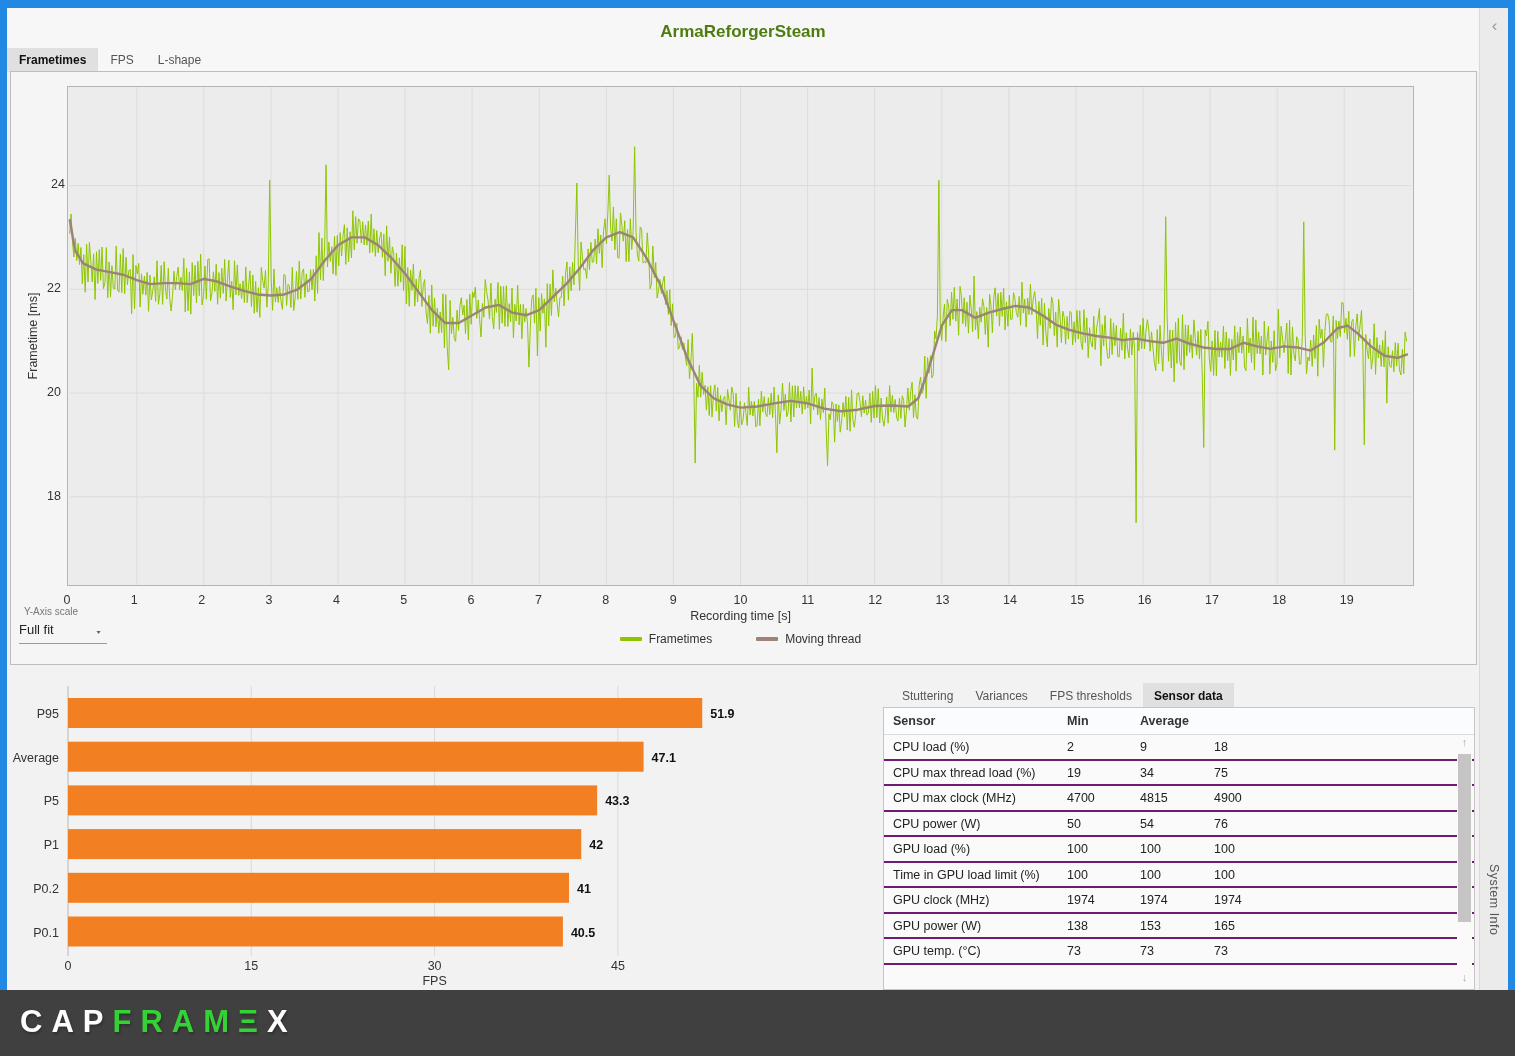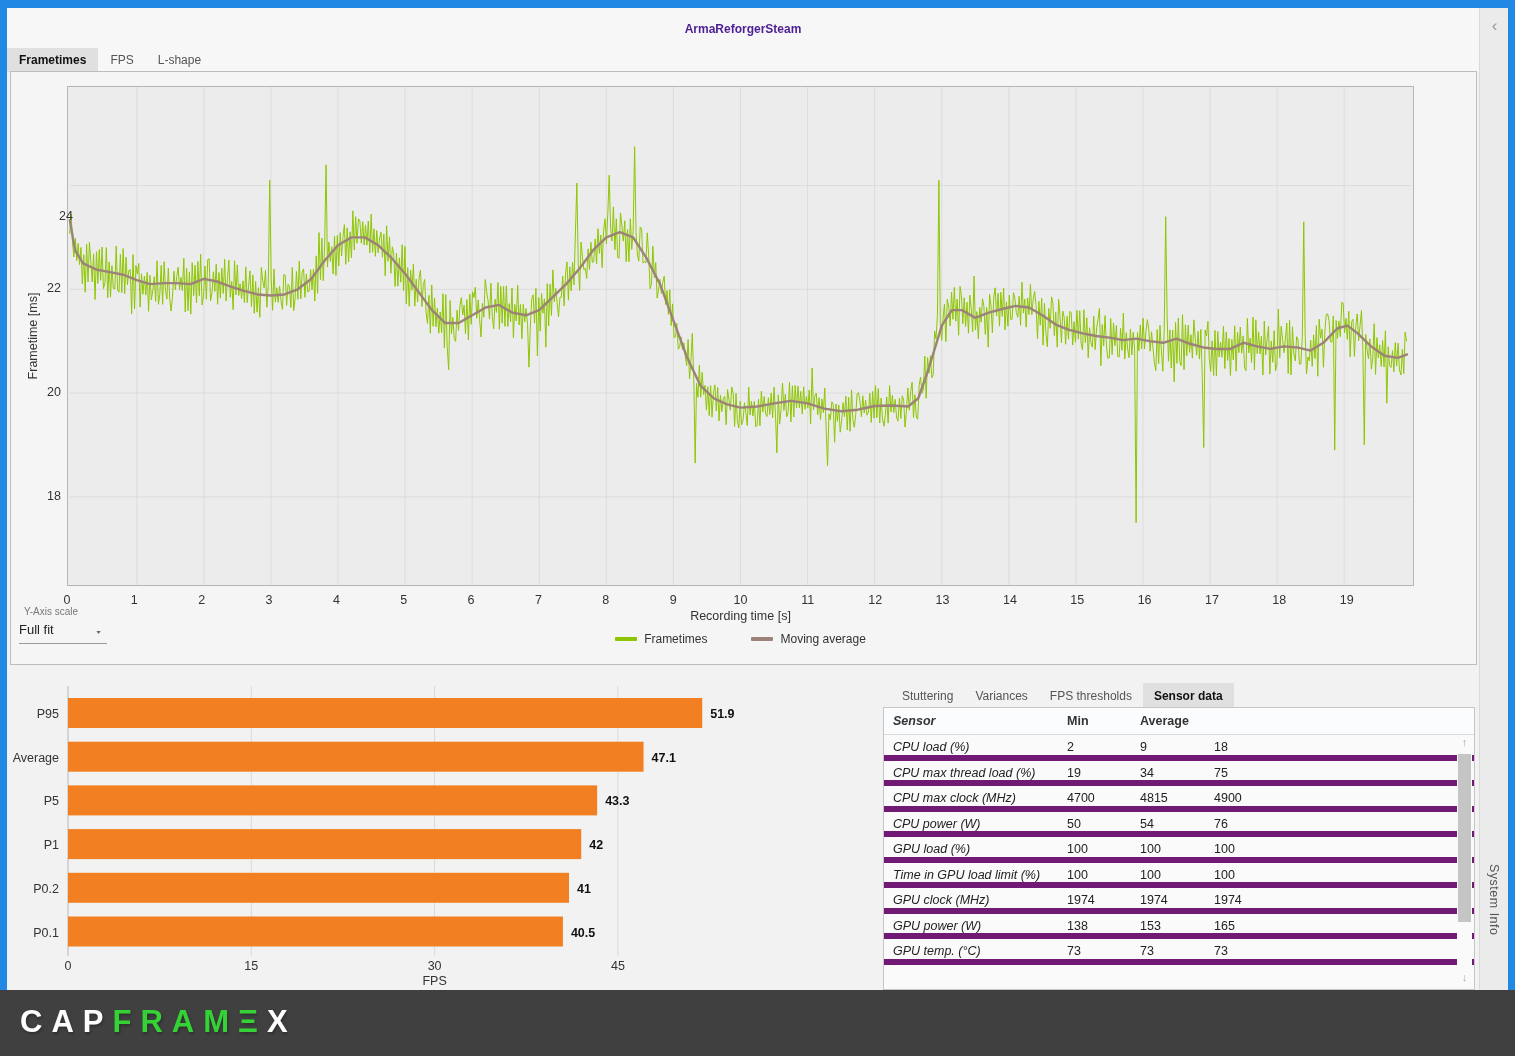--- a/index.html
+++ b/index.html
@@ -1,21 +1,21 @@
 <!DOCTYPE html>
 <html><head>
 <meta charset="utf-8">
 <style>
   * { margin:0; padding:0; box-sizing:border-box; }
   html,body { width:1515px; height:1056px; overflow:hidden; }
   body { font-family:"Liberation Sans", sans-serif; }
   .window { position:absolute; left:0; top:0; width:1515px; height:1056px; background:#2189e4; }
   .content { position:absolute; left:7px; top:8px; width:1472px; height:982px; background:#f2f2f2; }
   .titlebar { position:absolute; left:0; top:0; width:100%; height:64px; background:#f7f7f7; }
-  .title { position:absolute; left:0; top:14px; width:100%; text-align:center; font-size:12px; font-weight:bold; color:#4c1d95; }
+  .title { position:absolute; left:0; top:14px; width:100%; text-align:center; font-size:17px; font-weight:bold; color:#4d7c0f; }
   .toptabs { position:absolute; left:0; top:40px; height:24px; display:flex; }
   .tab { height:24px; line-height:24px; padding:0 12px; font-size:12px; color:#555; cursor:default; }
   .tab.sel { background:#e0e0e0; color:#111; font-weight:bold; }
   .main-panel { position:absolute; left:3px; top:63px; width:1467px; height:594px; background:#f5f5f5; border:1px solid #bdbdbd; }
   .plot { position:absolute; left:56px; top:14px; width:1347px; height:500px; background:#ececec; border:1px solid #b5b5b5; }
   .ytick { position:absolute; width:34px; text-align:right; font-size:12.5px; color:#333; }
   .xtick { position:absolute; width:36px; text-align:center; font-size:12.5px; color:#333; }
   .ylab { position:absolute; left:-43px; top:257px; width:130px; text-align:center; font-size:12.5px; color:#333; transform:rotate(-90deg); }
   .xlab { position:absolute; left:56px; top:537px; width:1347px; text-align:center; font-size:12.5px; color:#333; }
   .legend { position:absolute; left:56px; top:560px; width:1347px; display:flex; justify-content:center; gap:44px; font-size:12px; color:#333; }
@@ -24,22 +24,22 @@
   .yscale-label { position:absolute; left:13px; top:534px; font-size:10px; color:#777; }
   .yscale-combo { position:absolute; left:8px; top:550px; width:88px; height:22px; border-bottom:1px solid #999; font-size:13px; color:#222; }
   .yscale-combo .caret { position:absolute; right:4px; top:5px; font-size:9px; color:#666; }
   .band { position:absolute; left:0; top:657px; width:1472px; height:325px; background:#f2f2f2; }
   .bar-svg { position:absolute; left:0; top:660px; }
   .btabs { position:absolute; left:884px; top:675px; height:26px; display:flex; }
   .btab { height:26px; line-height:26px; padding:0 11px; font-size:12px; color:#555; }
   .btab.sel { background:#e0e0e0; color:#111; font-weight:bold; }
   .stable { position:absolute; left:876px; top:699px; width:592px; height:283px; background:#fafafa; border:1px solid #c6c6c6; }
   .shead { display:flex; height:27px; line-height:27px; background:#fbfcfe; border-bottom:1px solid #dcdcdc; font-size:12.5px; font-weight:bold; color:#333; }
-  .srow { display:flex; height:25.5px; line-height:25.5px; border-bottom:6px solid #701a75; font-size:12.5px; color:#222; }
-  .c0 { width:183px; padding-left:9px;font-style:italic; } .c1 { width:73px; } .c2 { width:74px; } .c3 { flex:1; }
+  .srow { display:flex; height:25.5px; line-height:25.5px; border-bottom:2px solid #701a75; font-size:12.5px; color:#222; }
+  .c0 { width:183px; padding-left:9px; } .c1 { width:73px; } .c2 { width:74px; } .c3 { flex:1; }
   .sbar { position:absolute; right:2px; top:28px; bottom:2px; width:15px; background:#fafafa; }
   .sbar .thumb { position:absolute; left:1px; width:13px; background:#c5c5c5; }
   .sbar .arr { position:absolute; left:0; width:15px; height:16px; text-align:center; font-size:11px; color:#a9a9a9; }
   .side-strip { position:absolute; left:1479px; top:8px; width:29px; height:982px; background:#ebebeb; border-left:1px solid #dadada; }
   .chev { position:absolute; left:0; top:8px; width:29px; text-align:center; font-size:17px; color:#999; }
   .side-label { position:absolute; left:7px; bottom:55px; writing-mode:vertical-rl; font-size:12.5px; color:#555; letter-spacing:0.5px; }
   .bottom-bar { position:absolute; left:0; top:990px; width:1515px; height:66px; background:#404040; }
   .logo { position:absolute; left:20px; top:14px; font-size:31px; font-weight:600; letter-spacing:9px; text-shadow:1px 2px 3px rgba(0,0,0,0.28); white-space:nowrap; }
   .logo .w { color:#fdfdfd; } .logo .g { color:#35d235; }
   svg text { font-family:"Liberation Sans", sans-serif; }
@@ -84,21 +84,21 @@
           <line x1="0" y1="307.29166666666663" x2="1347" y2="307.29166666666663" stroke="#dcdcdc" stroke-width="1"></line>
           <line x1="0" y1="203.12499999999994" x2="1347" y2="203.12499999999994" stroke="#dcdcdc" stroke-width="1"></line>
           <line x1="0" y1="98.95833333333326" x2="1347" y2="98.95833333333326" stroke="#dcdcdc" stroke-width="1"></line>
           <polyline points="0.0,147.5 1.4,127.6 2.8,155.6 4.2,170.7 5.7,152.0 7.1,174.3 8.5,157.1 9.9,178.3 11.3,161.1 12.7,197.5 14.1,168.3 15.6,206.0 17.0,157.8 18.4,195.7 19.8,156.0 21.2,174.8 22.6,195.7 24.0,167.5 25.5,213.4 26.9,165.4 28.3,197.2 29.7,163.3 31.1,194.1 32.5,160.7 33.9,202.4 35.4,196.4 36.8,161.2 38.2,211.6 39.6,175.6 41.0,211.0 42.4,179.4 43.8,202.1 45.3,202.8 46.7,159.7 48.1,203.7 49.5,206.0 50.9,168.0 52.3,206.4 53.7,162.2 55.2,207.4 56.6,170.9 58.0,198.7 59.4,184.1 60.8,183.4 62.2,227.6 63.6,168.3 65.1,222.9 66.5,179.2 67.9,187.7 69.3,177.1 70.7,220.9 72.1,187.6 73.5,208.1 75.0,189.9 76.4,209.0 77.8,186.2 79.2,225.3 80.6,188.9 82.0,213.8 83.4,204.8 84.9,190.5 86.3,215.3 87.7,174.5 89.1,218.2 90.5,208.0 91.9,179.1 93.3,218.2 94.8,175.4 96.2,204.0 97.6,212.9 99.0,182.0 100.4,212.0 101.8,225.0 103.2,210.6 104.7,185.0 106.1,203.5 107.5,190.4 108.9,180.8 110.3,203.4 111.7,191.0 113.1,204.5 114.6,172.0 116.0,225.9 117.4,182.1 118.8,224.6 120.2,185.6 121.6,228.0 123.0,176.4 124.5,209.5 125.9,179.0 127.3,216.8 128.7,175.1 130.1,209.5 131.5,167.8 132.9,218.8 134.4,209.0 135.8,179.8 137.2,213.2 138.6,173.3 140.0,172.5 141.4,214.8 142.8,207.2 144.3,185.5 145.7,205.3 147.1,177.9 148.5,218.2 149.9,186.3 151.3,212.1 152.7,182.0 154.2,207.2 155.6,173.1 157.0,214.9 158.4,193.1 159.8,173.9 161.2,211.2 162.7,195.1 164.1,223.6 165.5,174.5 166.9,208.7 168.3,178.6 169.7,209.3 171.1,197.6 172.6,212.5 174.0,194.6 175.4,216.4 176.8,180.6 178.2,216.5 179.6,200.0 181.0,184.6 182.5,220.4 183.9,188.7 185.3,227.2 186.7,195.3 188.1,226.1 189.5,201.4 190.9,231.2 192.4,181.2 193.8,194.6 195.2,201.8 196.6,184.0 198.0,221.1 199.4,198.2 200.8,93.7 202.3,192.1 203.7,224.2 205.1,182.7 206.5,215.9 207.9,201.5 209.3,216.3 210.7,199.9 212.2,215.1 213.6,223.3 215.0,188.2 216.4,189.2 217.8,219.3 219.2,198.0 220.6,200.1 222.1,221.3 223.5,181.2 224.9,224.5 226.3,212.5 227.7,185.3 229.1,213.2 230.5,174.9 232.0,212.8 233.4,186.1 234.8,182.6 236.2,211.1 237.6,187.6 239.0,205.7 240.4,205.1 241.9,183.4 243.3,203.7 244.7,183.0 246.1,214.9 247.5,169.5 248.9,207.2 250.3,146.2 251.8,193.4 253.2,151.7 254.6,194.5 256.0,158.7 257.4,78.1 258.8,180.8 260.2,155.6 261.7,175.1 263.1,160.4 264.5,187.8 265.9,149.8 267.3,189.2 268.7,149.1 270.1,179.7 271.6,146.2 273.0,169.7 274.4,150.1 275.8,138.2 277.2,178.1 278.6,141.4 280.0,175.6 281.5,145.4 282.9,171.6 284.3,124.3 285.7,163.6 287.1,130.1 288.5,156.8 289.9,132.3 291.4,134.7 292.8,156.8 294.2,135.3 295.6,158.5 297.0,138.4 298.4,158.8 299.8,134.6 301.3,166.7 302.7,127.6 304.1,165.9 305.5,142.4 306.9,170.0 308.3,144.2 309.7,166.4 311.2,151.5 312.6,145.8 314.0,171.0 315.4,147.6 316.8,189.6 318.2,139.4 319.6,174.9 321.1,150.5 322.5,187.0 323.9,160.5 325.3,166.8 326.7,200.2 328.1,166.7 329.5,200.0 331.0,171.5 332.4,196.0 333.8,158.4 335.2,204.4 336.6,160.1 338.0,217.9 339.4,181.3 340.9,220.2 342.3,183.9 343.7,204.1 345.1,177.6 346.5,220.0 347.9,192.9 349.3,215.7 350.8,191.5 352.2,183.8 353.6,220.3 355.0,198.6 356.4,193.3 357.8,225.9 359.2,237.4 360.7,209.2 362.1,247.3 363.5,198.7 364.9,240.2 366.3,212.0 367.7,240.8 369.1,222.1 370.6,247.2 372.0,225.8 373.4,246.7 374.8,207.6 376.2,261.8 377.6,208.5 379.0,260.7 380.5,283.9 381.9,214.3 383.3,247.8 384.7,231.2 386.1,252.5 387.5,255.4 388.9,224.1 390.4,244.4 391.8,219.6 393.2,211.5 394.6,228.9 396.0,219.1 397.4,247.7 398.8,213.3 400.3,254.0 401.7,208.0 403.1,238.2 404.5,205.6 405.9,211.4 407.3,200.9 408.7,232.3 410.2,213.8 411.6,233.7 413.0,251.0 414.4,217.3 415.8,231.1 417.2,193.3 418.6,205.2 420.1,214.9 421.5,233.1 422.9,196.9 424.3,230.5 425.7,242.9 427.1,213.0 428.5,226.3 430.0,196.3 431.4,243.2 432.8,199.9 434.2,237.3 435.6,200.2 437.0,240.4 438.4,199.6 439.9,240.5 441.3,217.5 442.7,235.6 444.1,201.8 445.5,251.7 446.9,218.3 448.3,235.0 449.8,199.0 451.2,238.8 452.6,218.3 454.0,252.8 455.4,218.2 456.8,235.9 458.2,222.4 459.7,238.2 461.1,281.3 462.5,240.0 463.9,212.9 465.3,208.7 466.7,237.1 468.1,202.2 469.6,270.0 471.0,211.4 472.4,245.0 473.8,207.4 475.2,227.1 476.6,212.7 478.1,261.3 479.5,197.5 480.9,239.8 482.3,197.9 483.7,229.5 485.1,183.6 486.5,215.5 488.0,202.2 489.4,216.9 490.8,230.8 492.2,211.3 493.6,211.1 495.0,190.0 496.4,219.9 497.9,186.6 499.3,175.6 500.7,214.0 502.1,180.5 503.5,204.7 504.9,176.1 506.3,198.7 507.8,144.6 509.2,96.4 510.6,177.7 512.0,204.3 513.4,155.7 514.8,170.2 516.2,183.5 517.7,182.1 519.1,192.2 520.5,162.5 521.9,183.2 523.3,156.0 524.7,176.1 526.1,175.5 527.6,152.6 529.0,177.5 530.4,142.2 531.8,167.1 533.2,148.6 534.6,181.3 536.0,144.7 537.5,132.3 538.9,157.5 540.3,126.2 541.7,88.5 543.1,141.7 544.5,154.6 545.9,120.4 547.4,163.5 548.8,132.4 550.2,171.2 551.6,171.8 553.0,126.4 554.4,138.8 555.8,154.8 557.3,134.3 558.7,175.4 560.1,143.1 561.5,175.4 562.9,132.3 564.3,163.1 565.7,145.0 567.2,59.9 568.6,145.8 570.0,168.8 571.4,174.8 572.8,140.5 574.2,142.4 575.6,176.8 577.1,175.1 578.5,176.8 579.9,146.4 581.3,168.5 582.7,202.6 584.1,197.7 585.5,159.8 587.0,191.3 588.4,176.3 589.8,211.9 591.2,203.9 592.6,193.2 594.0,207.1 595.4,196.6 596.9,189.9 598.3,218.5 599.7,204.4 601.1,228.4 602.5,203.5 603.9,239.5 605.3,217.7 606.8,251.8 608.2,250.8 609.6,237.3 611.0,263.3 612.4,261.0 613.8,250.8 615.2,263.5 616.7,256.9 618.1,271.1 619.5,279.8 620.9,253.5 622.3,293.2 623.7,275.0 625.1,247.5 626.6,292.9 628.0,377.6 629.4,297.4 630.8,311.5 632.2,279.4 633.6,311.4 635.0,286.5 636.5,308.7 637.9,299.5 639.3,324.4 640.7,300.9 642.1,329.9 643.5,299.8 644.9,331.4 646.4,307.1 647.8,299.0 649.2,325.2 650.6,301.7 652.0,335.1 653.4,309.5 654.8,326.0 656.3,312.6 657.7,310.5 659.1,339.1 660.5,303.9 661.9,314.0 663.3,324.6 664.7,301.2 666.2,308.1 667.6,340.7 669.0,307.6 670.4,335.5 671.8,342.4 673.2,315.5 674.6,339.2 676.1,334.4 677.5,317.0 678.9,326.8 680.3,339.9 681.7,301.4 683.1,329.3 684.5,315.6 686.0,330.4 687.4,315.6 688.8,341.3 690.2,339.6 691.6,313.3 693.0,340.1 694.4,305.4 695.9,326.4 697.3,310.7 698.7,328.1 700.1,330.9 701.5,312.0 702.9,328.9 704.3,307.4 705.8,332.0 707.2,301.2 708.6,328.6 710.0,367.2 711.4,309.1 712.8,338.5 714.2,323.9 715.7,297.2 717.1,324.7 718.5,308.5 719.9,331.1 721.3,327.0 722.7,296.6 724.1,336.3 725.6,300.0 727.0,331.3 728.4,299.7 729.8,322.1 731.2,300.3 732.6,322.2 734.0,305.6 735.5,328.4 736.9,301.0 738.3,323.5 739.7,310.6 741.1,322.3 742.5,304.2 743.9,338.2 745.4,282.2 746.8,324.3 748.2,310.1 749.6,307.4 751.0,329.1 752.4,311.8 753.8,333.8 755.3,313.2 756.7,327.1 758.1,302.3 759.5,343.3 760.9,380.2 762.3,328.2 763.7,334.2 765.2,316.0 766.6,318.7 768.0,356.6 769.4,318.3 770.8,335.8 772.2,319.2 773.6,346.6 775.1,334.8 776.5,316.9 777.9,331.1 779.3,310.5 780.7,344.4 782.1,311.6 783.5,345.7 785.0,304.1 786.4,334.9 787.8,341.6 789.2,328.7 790.6,308.2 792.0,306.9 793.5,316.1 794.9,331.1 796.3,310.0 797.7,327.4 799.1,314.3 800.5,329.5 801.9,326.5 803.4,307.4 804.8,336.8 806.2,305.6 807.6,332.5 809.0,299.8 810.4,332.0 811.8,302.8 813.3,337.2 814.7,312.3 816.1,333.2 817.5,340.6 818.9,329.7 820.3,311.1 821.7,337.5 823.2,299.8 824.6,326.3 826.0,309.6 827.4,326.9 828.8,313.7 830.2,331.4 831.6,335.5 833.1,312.2 834.5,332.7 835.9,310.0 837.3,314.5 838.7,341.4 840.1,325.4 841.5,302.2 843.0,324.5 844.4,305.6 845.8,296.4 847.2,332.0 848.6,309.0 850.0,331.4 851.4,333.6 852.9,299.6 854.3,291.2 855.7,307.6 857.1,304.0 858.5,270.1 859.9,312.5 861.3,271.7 862.8,287.3 864.2,269.8 865.6,292.0 867.0,288.8 868.4,244.9 869.8,252.8 871.2,229.6 872.7,93.7 874.1,239.0 875.5,254.3 876.9,231.9 878.3,218.0 879.7,255.6 881.1,213.1 882.6,221.0 884.0,239.9 885.4,206.0 886.8,233.2 888.2,201.1 889.6,235.1 891.0,212.9 892.5,249.2 893.9,200.2 895.3,209.4 896.7,237.6 898.1,211.6 899.5,240.6 900.9,216.1 902.4,247.2 903.8,209.0 905.2,222.8 906.6,245.7 908.0,189.9 909.4,244.0 910.8,225.5 912.3,252.9 913.7,221.2 915.1,236.2 916.5,212.6 917.9,220.4 919.3,248.4 920.7,221.4 922.2,261.2 923.6,208.2 925.0,219.6 926.4,246.7 927.8,211.0 929.2,201.6 930.6,230.0 932.1,207.1 933.5,240.1 934.9,206.1 936.3,230.3 937.7,202.1 939.1,243.9 940.5,215.7 942.0,240.2 943.4,209.0 944.8,233.3 946.2,233.2 947.6,206.5 949.0,212.2 950.4,226.2 951.9,231.2 953.3,210.2 954.7,239.3 956.1,195.9 957.5,227.0 958.9,212.8 960.3,241.1 961.8,211.8 963.2,228.4 964.6,198.0 966.0,228.7 967.4,212.8 968.8,205.3 970.2,218.6 971.7,253.0 973.1,215.1 974.5,239.2 975.9,212.2 977.3,259.1 978.7,217.2 980.1,247.0 981.6,261.0 983.0,222.4 984.4,242.3 985.8,210.7 987.2,217.1 988.6,249.6 990.0,226.1 991.5,261.2 992.9,213.2 994.3,229.9 995.7,256.7 997.1,225.0 998.5,231.3 999.9,258.3 1001.4,230.3 1002.8,253.2 1004.2,225.2 1005.6,226.9 1007.0,259.1 1008.4,235.6 1009.8,256.3 1011.3,224.3 1012.7,253.1 1014.1,224.6 1015.5,257.4 1016.9,263.9 1018.3,223.6 1019.7,256.7 1021.2,231.8 1022.6,271.8 1024.0,241.7 1025.4,256.8 1026.8,261.2 1028.2,230.2 1029.6,263.6 1031.1,241.8 1032.5,233.1 1033.9,222.3 1035.3,279.8 1036.7,238.4 1038.1,259.9 1039.5,229.6 1041.0,261.0 1042.4,272.5 1043.8,271.8 1045.2,232.5 1046.6,268.6 1048.0,236.8 1049.4,259.6 1050.9,239.4 1052.3,270.7 1053.7,270.9 1055.1,242.3 1056.5,264.4 1057.9,227.2 1059.3,273.2 1060.8,246.7 1062.2,263.2 1063.6,271.8 1065.0,242.9 1066.4,269.1 1067.8,246.2 1069.2,263.4 1070.7,437.5 1072.1,246.5 1073.5,264.8 1074.9,239.0 1076.3,262.8 1077.7,232.1 1079.1,262.9 1080.6,244.9 1082.0,233.6 1083.4,243.1 1084.8,265.3 1086.2,245.8 1087.6,261.6 1089.0,276.4 1090.5,284.6 1091.9,243.6 1093.3,277.8 1094.7,239.3 1096.1,264.9 1097.5,285.3 1098.9,245.8 1100.4,130.2 1101.8,228.8 1103.2,275.3 1104.6,243.8 1106.0,282.1 1107.4,244.0 1108.9,296.1 1110.3,236.3 1111.7,277.5 1113.1,232.0 1114.5,275.3 1115.9,279.8 1117.3,228.6 1118.8,283.9 1120.2,238.7 1121.6,269.8 1123.0,239.2 1124.4,266.5 1125.8,248.8 1127.2,272.3 1128.7,233.8 1130.1,252.9 1131.5,269.2 1132.9,245.4 1134.3,273.2 1135.7,243.4 1137.1,289.0 1138.6,362.0 1140.0,244.0 1141.4,249.8 1142.8,235.3 1144.2,272.8 1145.6,285.5 1147.0,254.9 1148.5,289.6 1149.9,244.4 1151.3,290.0 1152.7,245.4 1154.1,271.1 1155.5,256.1 1156.9,271.4 1158.4,240.0 1159.8,282.7 1161.2,245.9 1162.6,274.6 1164.0,252.5 1165.4,289.7 1166.8,253.4 1168.3,274.1 1169.7,239.8 1171.1,285.3 1172.5,246.3 1173.9,266.7 1175.3,241.0 1176.7,267.3 1178.2,249.9 1179.6,281.6 1181.0,284.9 1182.4,232.4 1183.8,267.0 1185.2,252.2 1186.6,276.5 1188.1,231.1 1189.5,284.1 1190.9,233.8 1192.3,267.6 1193.7,245.8 1195.1,268.1 1196.5,250.2 1198.0,289.2 1199.4,235.1 1200.8,269.0 1202.2,253.2 1203.6,240.1 1205.0,288.2 1206.4,255.0 1207.9,276.4 1209.3,244.7 1210.7,284.9 1212.1,278.2 1213.5,223.0 1214.9,271.7 1216.3,240.2 1217.8,253.3 1219.2,266.8 1220.6,252.5 1222.0,237.0 1223.4,287.7 1224.8,234.3 1226.2,289.1 1227.7,240.8 1229.1,268.1 1230.5,275.0 1231.9,250.7 1233.3,254.0 1234.7,278.3 1236.1,278.1 1237.6,250.6 1239.0,135.4 1240.4,247.4 1241.8,288.1 1243.2,271.2 1244.6,275.0 1246.0,254.3 1247.5,280.5 1248.9,248.9 1250.3,272.7 1251.7,239.6 1253.1,290.4 1254.5,233.3 1255.9,252.1 1257.4,243.2 1258.8,281.4 1260.2,245.8 1261.6,228.5 1263.0,227.8 1264.4,234.4 1265.8,255.6 1267.3,256.2 1268.7,229.8 1270.1,364.6 1271.5,234.4 1272.9,252.5 1274.3,234.9 1275.7,250.6 1277.2,216.2 1278.6,217.0 1280.0,246.7 1281.4,232.3 1282.8,253.4 1284.2,225.2 1285.6,270.9 1287.1,235.6 1288.5,233.2 1289.9,270.4 1291.3,239.8 1292.7,227.8 1294.1,254.7 1295.5,239.9 1297.0,224.4 1298.4,263.6 1299.8,359.4 1301.2,248.4 1302.6,263.9 1304.0,272.9 1305.4,252.9 1306.9,283.3 1308.3,272.1 1309.7,237.7 1311.1,288.5 1312.5,251.6 1313.9,272.1 1315.3,258.9 1316.8,280.6 1318.2,254.5 1319.6,281.1 1321.0,244.7 1322.4,317.4 1323.8,260.8 1325.2,279.8 1326.7,281.6 1328.1,264.7 1329.5,285.8 1330.9,256.6 1332.3,280.2 1333.7,257.2 1335.1,284.1 1336.6,289.1 1338.0,263.4 1339.4,287.8 1340.8,246.0 1342.2,255.4" fill="none" stroke="#8dc600" stroke-width="1"></polyline>
           <polyline points="0.0,132.8 5.4,164.1 13.5,177.1 26.9,183.3 40.4,185.9 53.9,188.5 67.4,193.8 80.8,197.9 94.3,196.9 107.8,196.9 121.2,197.9 134.7,192.7 148.2,195.3 161.6,200.5 175.1,204.7 188.6,208.3 202.0,209.4 215.5,208.3 229.0,203.1 242.5,192.7 255.9,174.5 269.4,158.9 282.9,151.0 296.3,151.0 309.8,158.9 323.3,171.9 336.8,187.5 350.2,205.7 363.7,224.0 377.2,237.0 390.6,237.0 404.1,229.2 417.6,221.4 431.0,218.8 444.5,226.6 458.0,229.2 471.4,224.0 484.9,210.9 498.4,197.9 511.9,182.3 525.3,164.1 538.8,151.0 552.3,145.8 565.7,151.0 579.2,171.9 592.7,197.9 606.1,234.4 619.6,270.8 633.1,299.5 646.6,312.5 660.0,318.7 673.5,321.9 690.3,320.8 707.2,317.7 724.0,315.1 740.9,317.7 757.7,322.9 774.5,325.5 791.4,324.0 808.2,320.3 825.0,319.8 841.9,320.8 852.0,312.5 862.1,283.9 875.6,239.6 885.7,224.0 895.8,224.0 909.2,231.8 922.7,226.6 936.2,222.9 949.6,219.8 963.1,221.4 976.6,229.2 990.0,238.5 1003.5,243.8 1017.0,247.4 1030.5,250.0 1043.9,251.6 1057.4,254.2 1070.9,252.6 1084.3,255.2 1097.8,256.8 1111.3,252.6 1124.7,257.8 1138.2,261.5 1151.7,263.0 1165.2,263.0 1178.6,256.8 1192.1,260.4 1205.6,263.0 1219.0,260.4 1232.5,261.5 1246.0,264.6 1259.4,256.2 1272.9,242.2 1283.0,239.6 1293.1,247.4 1306.6,260.4 1320.1,269.8 1333.5,271.9 1343.6,268.2" fill="none" stroke="#9c8277" stroke-width="2.4" stroke-linejoin="round"></polyline>
         </svg>
       <div id="ft-yticks">
           <div class="ytick" style="left: 16px; top: 417.458px;">18</div>
           <div class="ytick" style="left: 16px; top: 313.292px;">20</div>
           <div class="ytick" style="left: 16px; top: 209.125px;">22</div>
-          <div class="ytick" style="left: 28px; top: 104.958px; margin-top: 32px;">24</div>
+          <div class="ytick" style="left: 20px; top: 104.958px;">24</div>
         </div>
       <div id="ft-xticks">
           <div class="xtick" style="left: 38px; top: 521px;">0</div>
           <div class="xtick" style="left: 105.35px; top: 521px;">1</div>
           <div class="xtick" style="left: 172.7px; top: 521px;">2</div>
           <div class="xtick" style="left: 240.05px; top: 521px;">3</div>
           <div class="xtick" style="left: 307.4px; top: 521px;">4</div>
           <div class="xtick" style="left: 374.75px; top: 521px;">5</div>
           <div class="xtick" style="left: 442.1px; top: 521px;">6</div>
           <div class="xtick" style="left: 509.45px; top: 521px;">7</div>
@@ -117,21 +117,21 @@
         </div>
       <div class="ylab">Frametime [ms]</div>
       <div class="xlab">Recording time [s]</div>
       <div class="legend" id="ft-legend">
           <div class="item">
             <span class="sw" style="background: rgb(141, 198, 0);"></span>
             <span>Frametimes</span>
           </div>
           <div class="item">
             <span class="sw" style="background: rgb(156, 130, 119);"></span>
-            <span>Moving average</span>
+            <span>Moving thread</span>
           </div>
         </div>
       <div class="yscale-label">Y-Axis scale</div>
       <div class="yscale-combo">
         <span>Full fit</span>
         <span class="caret" style="transform:scale(0.8,0.6); display:inline-block;">▼</span>
       </div>
     </div>
 
     <div class="band"></div>

